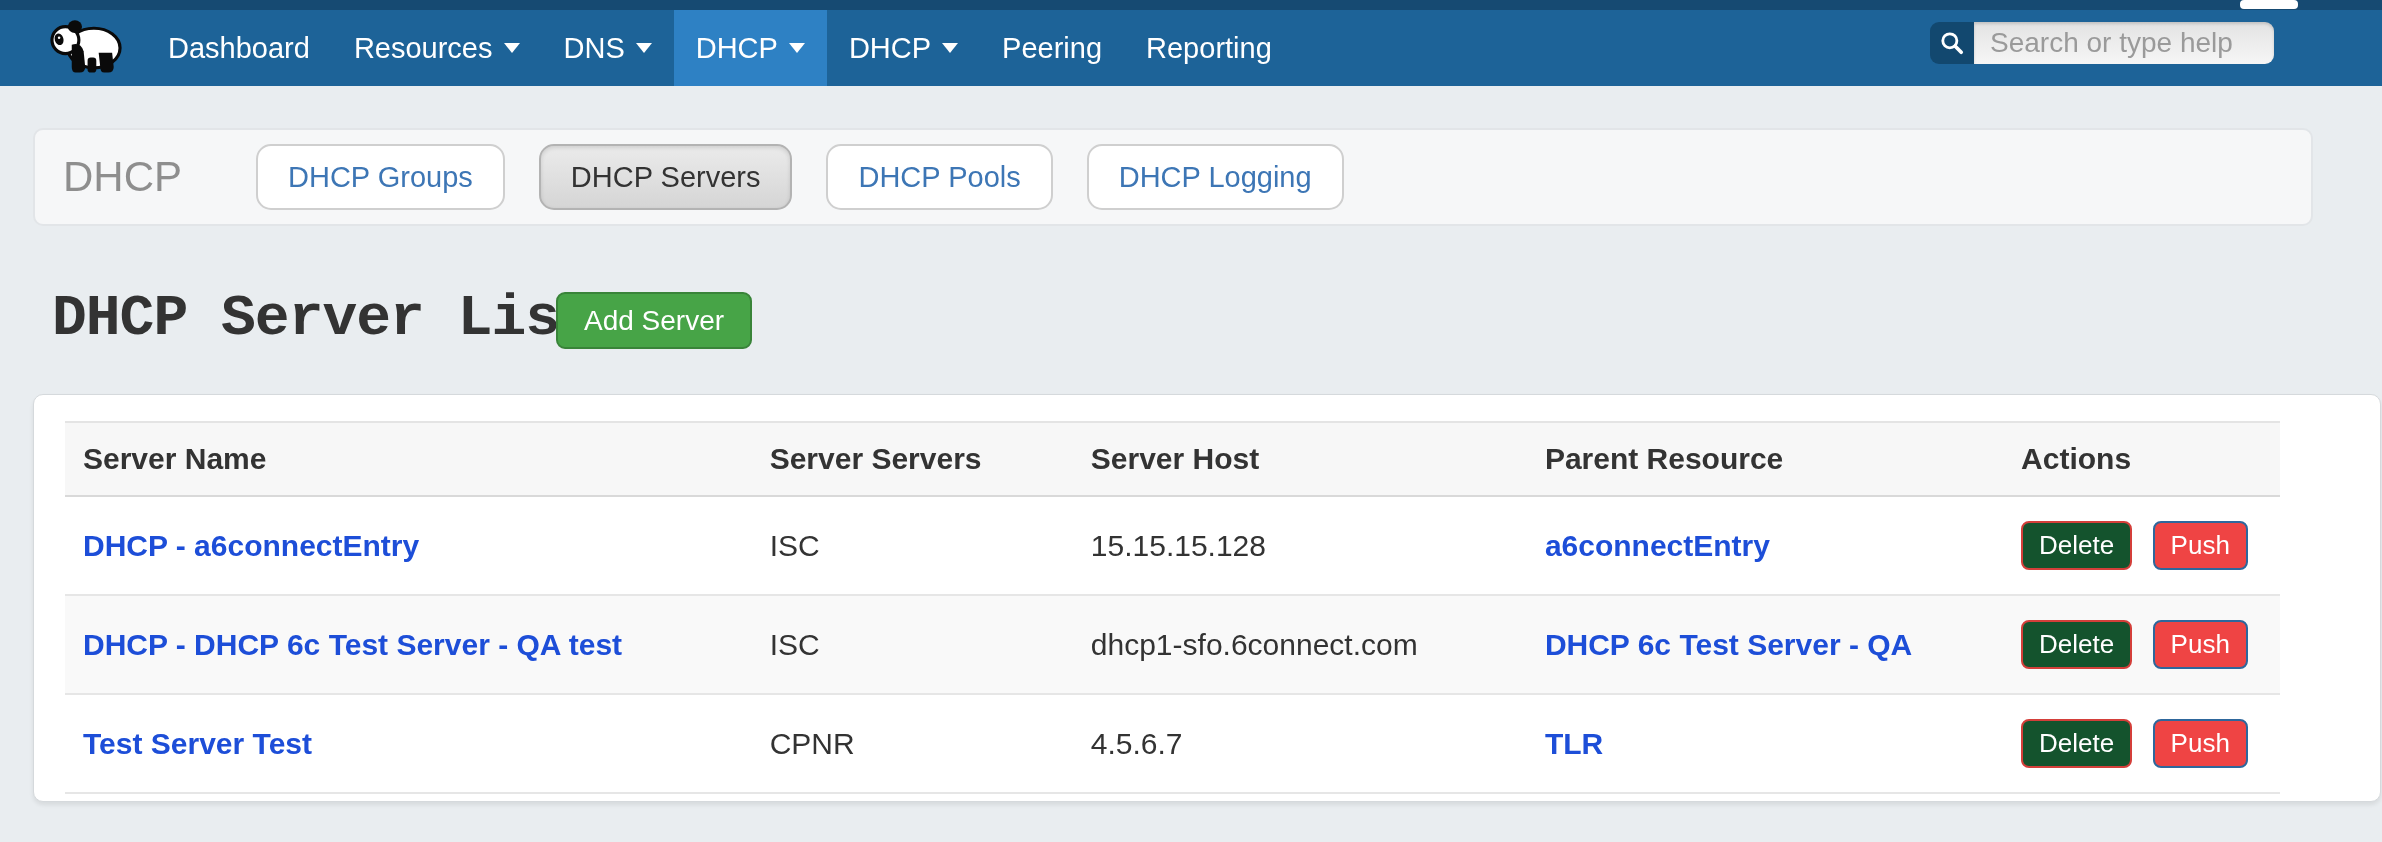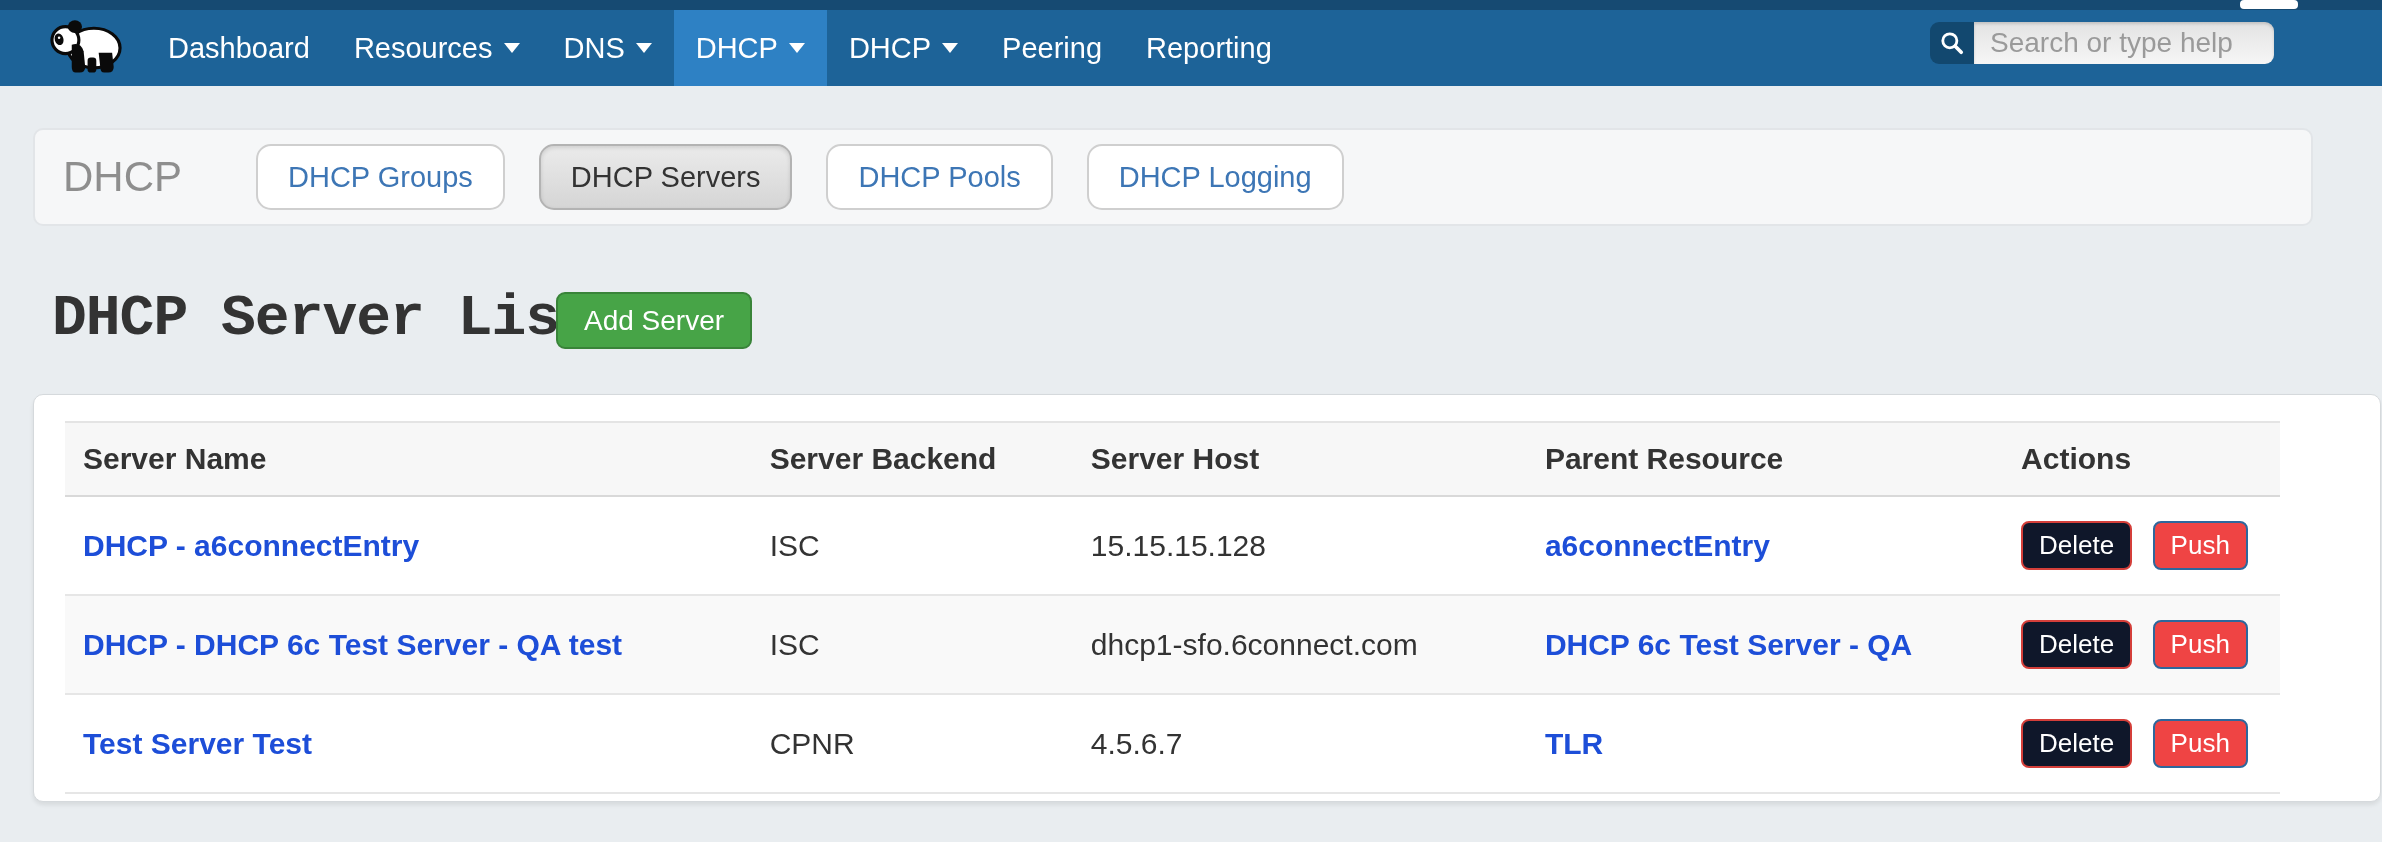--- a/index.html
+++ b/index.html
@@ -47,21 +47,21 @@
                        font-size:30px; border-top:2px solid #e4e4e4; }
   .server-table th { background:#f7f7f7; text-align:left; font-weight:bold; color:#333;
                      padding:19px 18px; border-bottom:2px solid #d9d9d9; font-size:30px; }
   .server-table td { padding:24px 18px; border-bottom:2px solid #e6e6e6; color:#333; }
   .server-table tbody tr:nth-child(even) { background:#f9f9f9; }
   .col1{width:31%;} .col2{width:14.5%;} .col3{width:20.5%;} .col4{width:21.5%;} .col5{width:12.5%;}
   a.tbl-link { color:#1d4ed8; text-decoration:none; cursor:pointer;font-weight:bold; }
   .actions-cell { white-space:nowrap; }
   .act-btn { display:inline-block; font-size:26px; color:#fff; padding:7px 16px; border-radius:8px;
              margin-right:12px; cursor:pointer; text-align:center; }
-  .act-delete { background:#0f172a; border:2px solid #d43f3a; }
+  .act-delete { background:#14532d; border:2px solid #d43f3a; }
   .act-push { background:#ef4444; border:2px solid #2e679c; }
 </style>
 </head>
 <body>
 
 <div class="navbar">
   <div class="top-strip"></div>
   <div class="scroll-thumb"></div>
 
   <div class="nav-inner">
@@ -136,21 +136,21 @@
     <colgroup>
         <col class="col1">
         <col class="col2">
         <col class="col3">
         <col class="col4">
         <col class="col5">
       </colgroup>
     <thead>
       <tr>
         <th>Server Name</th>
-        <th>Server Backend</th>
+        <th>Server Servers</th>
         <th>Server Host</th>
         <th>Parent Resource</th>
         <th>Actions</th>
       </tr>
     </thead>
     <tbody>
       <tr>
         <td><a class="tbl-link">DHCP - a6connectEntry</a></td>
         <td>ISC</td>
         <td>15.15.15.128</td>

